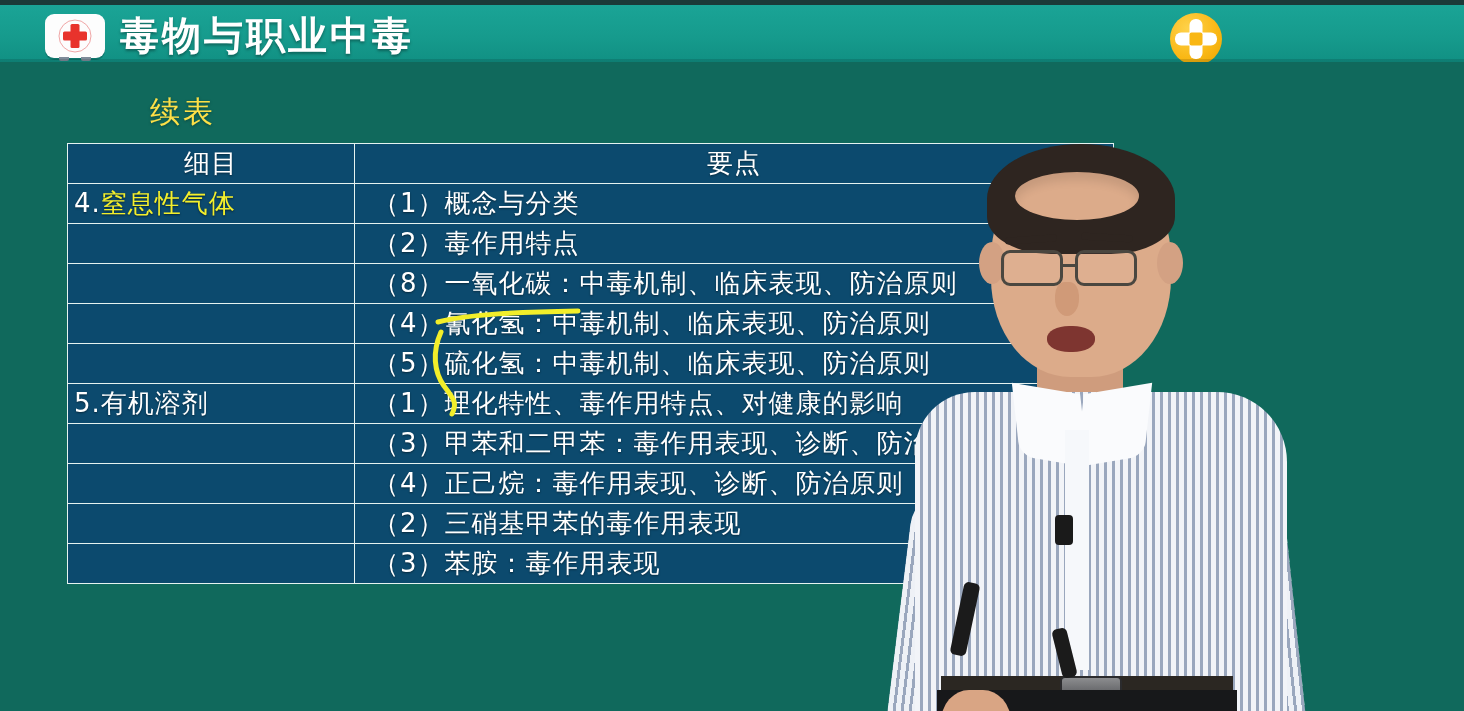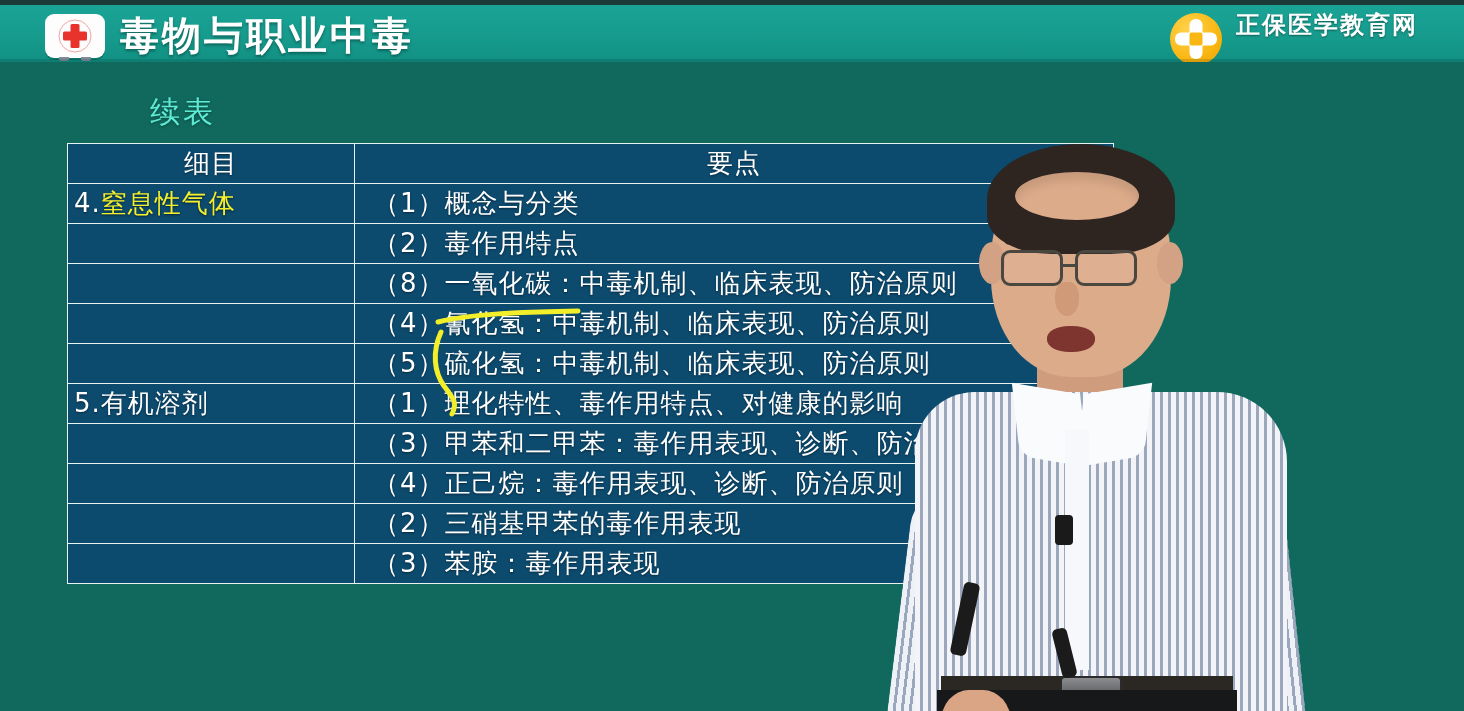--- a/index.html
+++ b/index.html
@@ -99,21 +99,21 @@
   }
 
   
   .slide{
     position:absolute; left:0; top:62px; width:1464px; height:649px;
     background:#10695c;
   }
 
   .slide-title{
     position:absolute; left:150px; top:30px;
-    font-size:30px; color:#5eead4; letter-spacing:3px;
+    font-size:30px; color:#fde047; letter-spacing:3px;
     text-shadow:0 1px 3px rgba(0,0,0,.35);
   }
 
   
   .tbl{
     position:absolute; left:67px; top:81px;
     width:1046px;
     border-collapse:collapse;
     table-layout:fixed;
   }
@@ -277,21 +277,20 @@
     </div>
 
     <div class="header-title">毒物与职业中毒</div>
 
     <div class="brand">
       <div class="brand-badge">
         <div class="bv"></div>
         <div class="bh"></div>
         <div class="notch"></div>
       </div>
-      <div class="brand-cn">正保医学教育网</div>
     </div>
   </div>
 
   <div class="slide">
 
     <div class="slide-title">续表</div>
 
     <table class="tbl">
       <colgroup>
           <col class="col-a">

